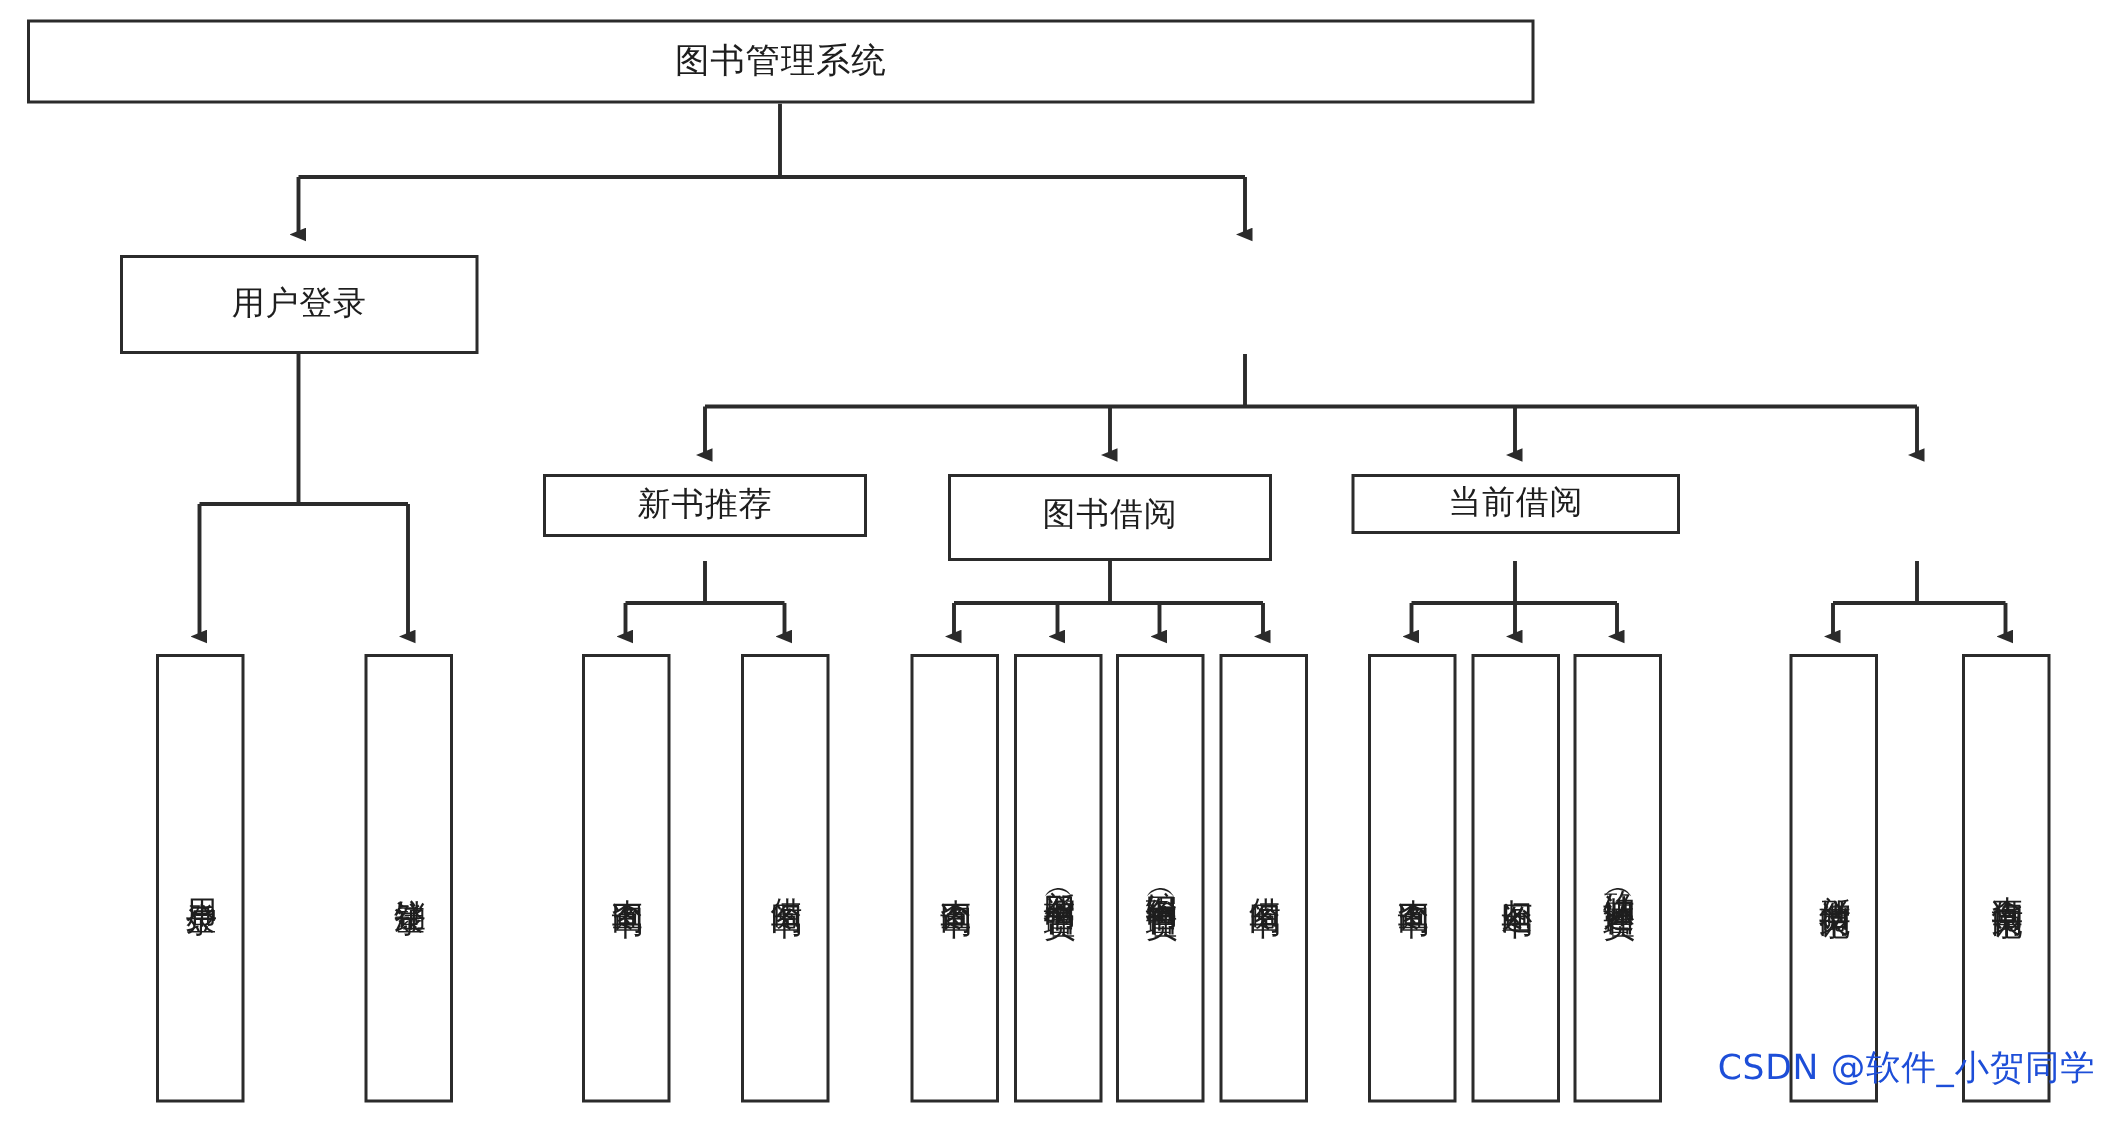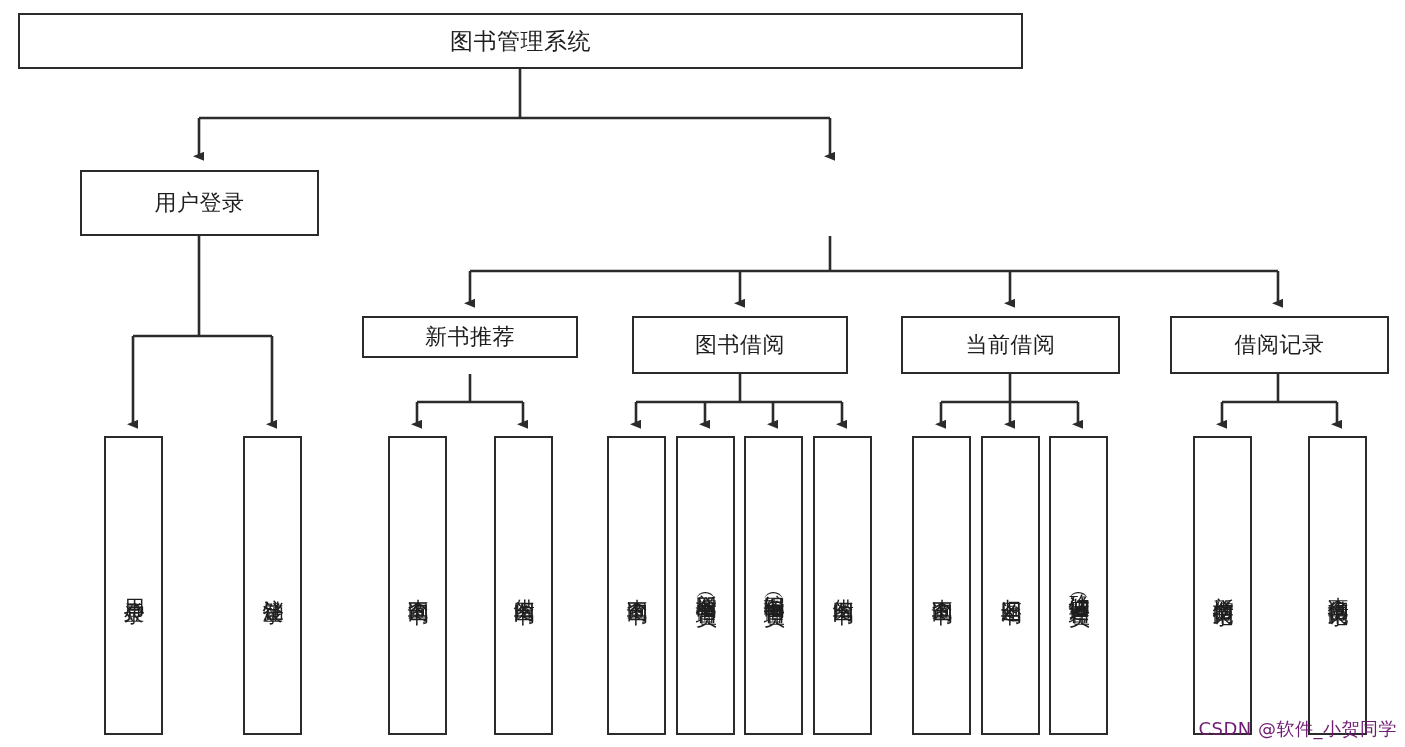--- a/index.html
+++ b/index.html
@@ -56,23 +56,23 @@
     text-orientation: upright;
     white-space: nowrap;
     font-size: 21px;
     line-height: 1.22;
     letter-spacing: 2px;
     max-height: 272px;
   }
   .watermark {
     position: absolute;
     right: 8px;
-    bottom: 6px;
-    font-size: 18px;
-    color: #701a75;
+    bottom: 20px;
+    font-size: 23px;
+    color: #1d4ed8;
     white-space: nowrap;
     letter-spacing: 0.5px;
   }
 </style>
 </head>
 <body>
 
 <div id="diagram-root">
 
   <svg id="edge-layer" viewBox="0 0 1405 747" width="1405" height="747" xmlns="http://www.w3.org/2000/svg">
@@ -132,31 +132,28 @@
 
   <div class="node" style="left:80px; top:170px; width:239px; height:66px;">
     <span class="node-label">用户登录</span>
   </div>
 
 
   <div class="node" style="left:362px; top:316px; width:216px; height:42px;">
     <span class="node-label">新书推荐</span>
   </div>
 
-  <div class="node" style="left:632px; top:316px; width:216px; height:58px;">
+  <div class="node" style="left:632px; top:316px; width:216px; height:58px;font-family:Liberation Mono, monospace;">
     <span class="node-label">图书借阅</span>
   </div>
 
-  <div class="node" style="left:901px; top:316px; width:219px; height:58px;">
+  <div class="node" style="left:901px; top:316px; width:219px; height:40px;">
     <span class="node-label">当前借阅</span>
   </div>
 
-  <div class="node" style="left:1170px; top:316px; width:219px; height:58px;">
-    <span class="node-label">借阅记录</span>
-  </div>
 
   <div class="node vertical" style="left:104px; top:436px; width:59px; height:299px;">
     <span class="node-label">用户登录</span>
   </div>
   <div class="node vertical" style="left:243px; top:436px; width:59px; height:299px;">
     <span class="node-label">注销登录</span>
   </div>
 
   <div class="node vertical" style="left:388px; top:436px; width:59px; height:299px;">
     <span class="node-label">查询图书</span>

